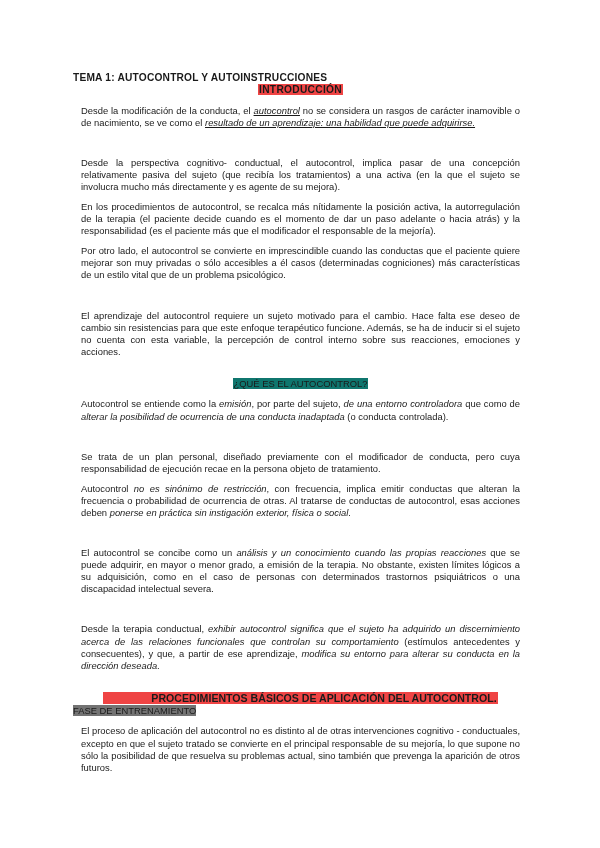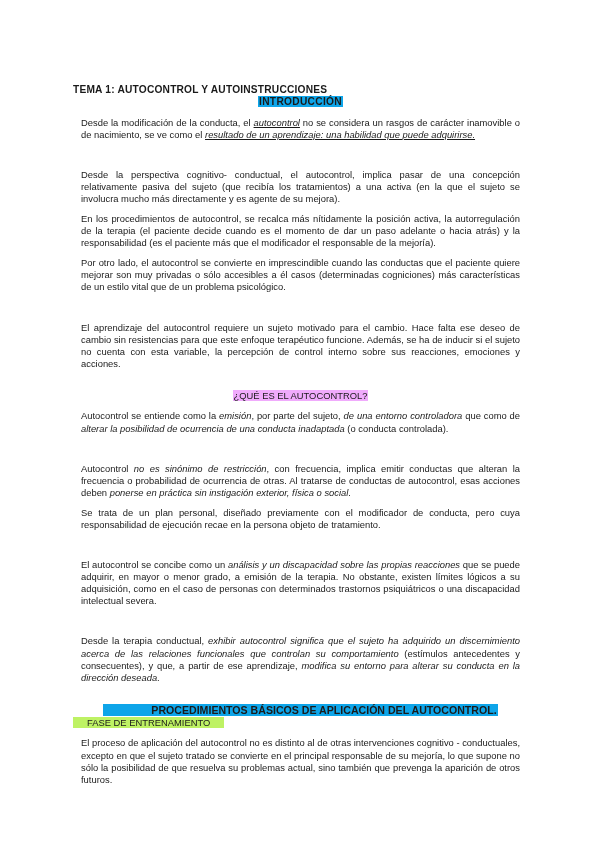--- a/index.html
+++ b/index.html
@@ -1,23 +1,23 @@
 <!DOCTYPE html>
 <html><head>
 <meta charset="utf-8">
 <style>
   html, body { margin: 0; padding: 0; background: #ffffff; }
   body { width: 600px; height: 848px; position: relative; overflow: hidden;
          font-family: "Liberation Sans", sans-serif; color: #1a1a1a; }
-  .page { position: absolute; left: 73px; top: 84px; width: 455px; font-size: 9.4px; line-height: 12.1px; }
+  .page { position: absolute; left: 73px; top: 72px; width: 455px; font-size: 9.4px; line-height: 12.1px; }
   .title { font-weight: bold; font-size: 10.2px; letter-spacing: 0.2px; margin: 0; line-height: 12px; }
   .heading-wrap { text-align: center; margin: 0; line-height: 12.5px; }
-  .hl-strong { background: #0ea5e9; font-weight: bold; padding: 0 1px; }
-  .hl-plain { background: #f0abfc; padding: 0 1px; }
-  .hl-light { background: #bef264; padding: 0 14px; }
+  .hl-strong { background: #ef4444; font-weight: bold; padding: 0 1px; }
+  .hl-plain { background: #0f766e; padding: 0 1px; }
+  .hl-light { background: #737373; padding: 0 0; }
   p { margin: 8px; text-align: justify; }
   .gap { height: 12px; }
   .u { text-decoration: underline; font-style: italic; }
   i { font-style: italic; }
   .h-proc { font-size: 10.6px; font-weight: bold; padding-left: 48px; }
   .h-intro { font-size: 10.2px; letter-spacing: 0.3px; }
 </style>
 </head>
 <body>
 
@@ -36,24 +36,24 @@
   <div class="gap"></div>
   <p>El aprendizaje del autocontrol requiere un sujeto motivado para el cambio. Hace falta ese deseo de cambio sin resistencias para que este enfoque terapéutico funcione. Además, se ha de inducir si el sujeto no cuenta con esta variable, la percepción de control interno sobre sus reacciones, emociones y acciones.</p>
   <div class="gap"></div>
 
   <div class="heading-wrap">
     <span class="hl-plain">¿QUÉ ES EL AUTOCONTROL?</span>
   </div>
 
   <p><span>Autocontrol se entiende como la </span><i>emisión</i><span>, por parte del sujeto, </span><i>de una entorno controladora</i><span> que como de </span><i>alterar la posibilidad de ocurrencia de una conducta inadaptada</i><span> (o conducta controlada).</span></p>
   <div class="gap"></div>
+  <p>Se trata de un plan personal, diseñado previamente con el modificador de conducta, pero cuya responsabilidad de ejecución recae en la persona objeto de tratamiento.</p>
   <p><span>Autocontrol </span><i>no es sinónimo de restricción</i><span>, con frecuencia, implica emitir conductas que alteran la frecuencia o probabilidad de ocurrencia de otras. Al tratarse de conductas de autocontrol, esas acciones deben </span><i>ponerse en práctica sin instigación exterior, física o social</i><span>.</span></p>
-  <p>Se trata de un plan personal, diseñado previamente con el modificador de conducta, pero cuya responsabilidad de ejecución recae en la persona objeto de tratamiento.</p>
   <div class="gap"></div>
-  <p><span>El autocontrol se concibe como un </span><i>análisis y un discapacidad sobre las propias reacciones</i><span> que se puede adquirir, en mayor o menor grado, a emisión de la terapia. No obstante, existen límites lógicos a su adquisición, como en el caso de personas con determinados trastornos psiquiátricos o una discapacidad intelectual severa.</span></p>
+  <p><span>El autocontrol se concibe como un </span><i>análisis y un conocimiento cuando las propias reacciones</i><span> que se puede adquirir, en mayor o menor grado, a emisión de la terapia. No obstante, existen límites lógicos a su adquisición, como en el caso de personas con determinados trastornos psiquiátricos o una discapacidad intelectual severa.</span></p>
   <div class="gap"></div>
   <p><span>Desde la terapia conductual, </span><i>exhibir autocontrol significa que el sujeto ha adquirido un discernimiento acerca de las relaciones funcionales que controlan su comportamiento</i><span> (estímulos antecedentes y consecuentes), y que, a partir de ese aprendizaje, </span><i>modifica su entorno para alterar su conducta en la dirección deseada</i><span>.</span></p>
   <div class="gap"></div>
 
   <div class="heading-wrap">
     <span class="hl-strong h-proc">PROCEDIMIENTOS BÁSICOS DE APLICACIÓN DEL AUTOCONTROL.</span>
   </div>
   <div>
     <span class="hl-light">FASE DE ENTRENAMIENTO</span>
   </div>

